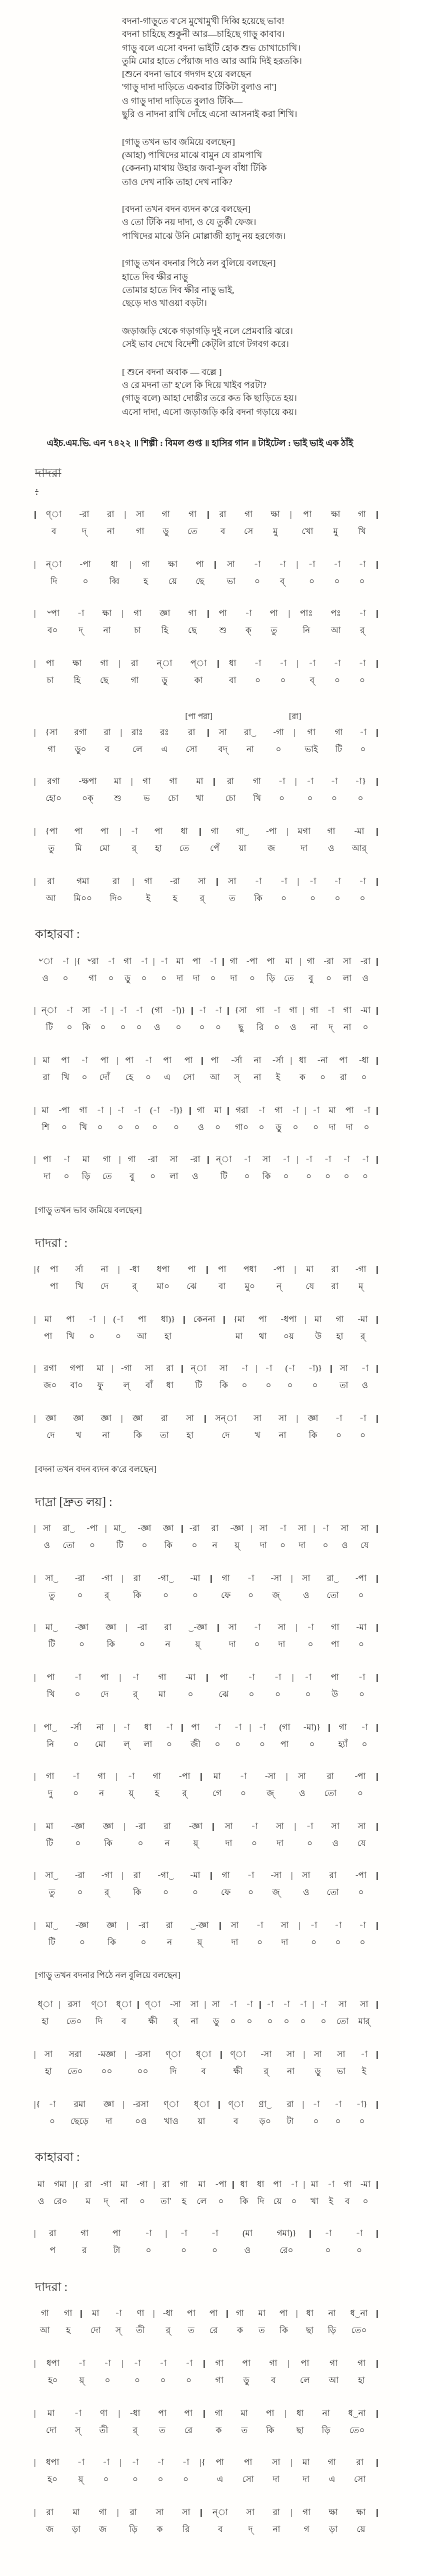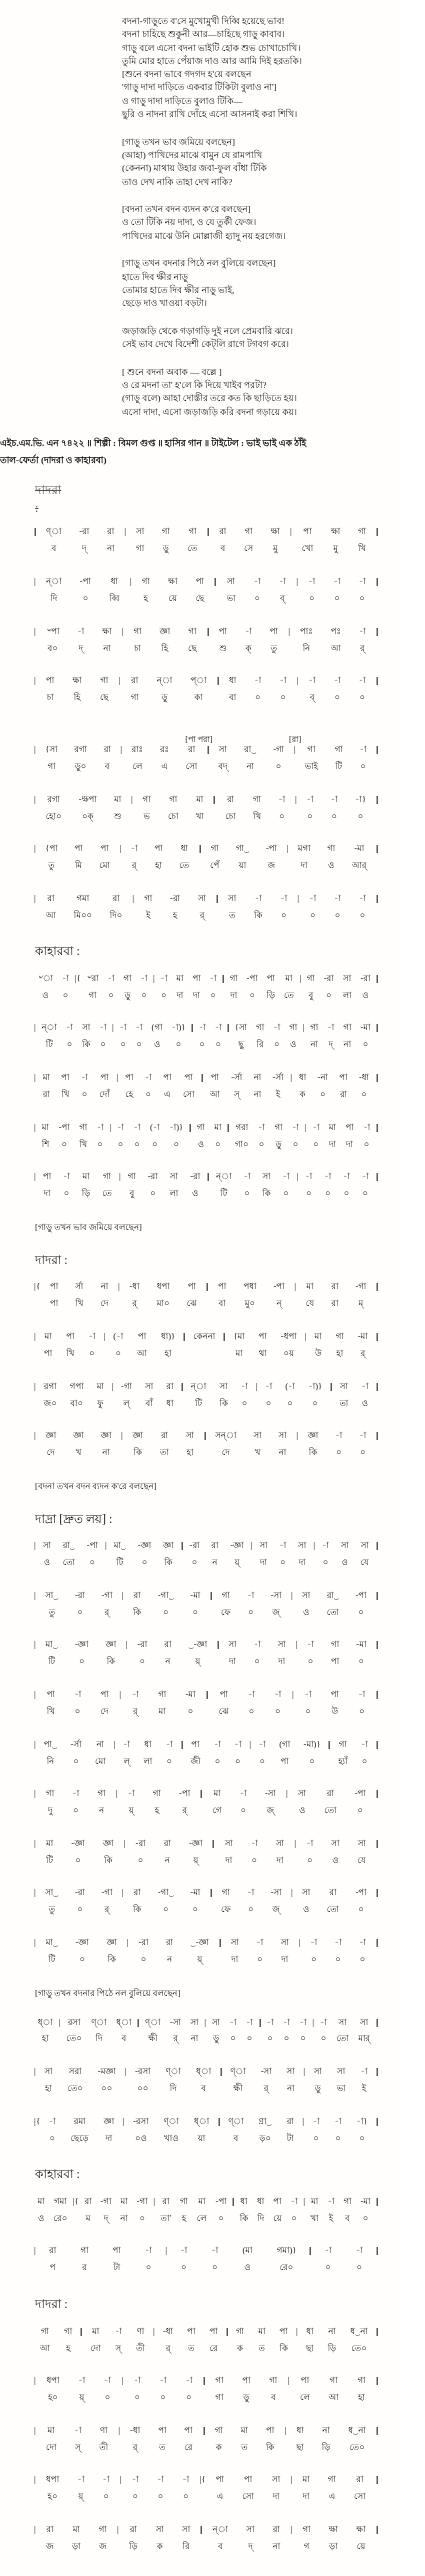--- a/index.html
+++ b/index.html
@@ -6,37 +6,37 @@
   .page{
     width:400px; min-height:2576px; background:#fffefc; color:#151515;
     font-family:"Liberation Serif","DejaVu Serif",serif;
     box-sizing:border-box; padding-top:15px;
   }
   
   .poem{margin-left:122px; margin-right:16px;}
   .stanza{margin-bottom:14.3px;}
   .poem-line{font-size:9px; line-height:13.3px; white-space:nowrap;}
   
-  .credit{margin-top:18px; text-align:left; font-weight:bold;}
+  .credit{margin-top:18px; text-align:center; font-weight:bold;}
   .credit-line{font-size:9px; line-height:12.8px;}
   .credit-line.sub{margin-top:4.3px; font-weight:bold;}
   
   .score{margin:14px 21px 0 33px;}
   .sec-heading{font-size:12px; margin:3.2px 0 10.6px 2.1px;}
   .sec-heading.smudged{opacity:.75; text-decoration:line-through; filter:blur(0.2px); width:32px;}
   .stage-label{font-size:8.5px; margin:7.4px 0 16px 2.1px;}
   .srow{display:flex; justify-content:space-between; align-items:flex-start;
         margin-bottom:22px;}
   .cell{text-align:center; min-width:14px; flex:1 1 auto; padding:0 0.5px;}
   .note{font-size:8.5px; line-height:10.6px; white-space:nowrap;}
   .lyr{font-size:8.5px; line-height:10.6px; margin-top:6.4px; white-space:nowrap; color:#222;}
   .bar{flex:0 0 auto; font-size:9px; line-height:10.6px; padding:0 1.1px; white-space:nowrap;}
   .bar.bold{font-weight:bold; transform:scaleX(1.7);}
   .annot-row{position:relative; height:14px; margin-bottom:5.3px;}
-  .annot-item{position:absolute; top:8px; font-size:8px; white-space:nowrap;}
+  .annot-item{position:absolute; top:2px; font-size:8px; white-space:nowrap;}
 </style>
 </head>
 <body>
 
 <div class="page">
 
   <div class="poem" id="poems">
       <div class="stanza">
         <div class="poem-line">বদনা-গাড়ুতে ব'সে মুখোমুখী দিব্বি হয়েছে ভাব!</div>
         <div class="poem-line">বদনা চাহিছে শুকুনী আর—চাহিছে গাড়ু কাবাব।</div>
@@ -71,21 +71,20 @@
       <div class="stanza">
         <div class="poem-line">[ শুনে বদনা অবাক — বল্লে ]</div>
         <div class="poem-line">ও রে মদনা তা' হ'লে কি দিয়ে খাইব পরটা?</div>
         <div class="poem-line">(গাড়ু বলে) আহা দোস্তীর তরে কত কি ছাড়িতে হয়।</div>
         <div class="poem-line">এসো দাদা, এসো জড়াজড়ি করি বদনা গড়ায়ে কয়।</div>
       </div>
     </div>
 
   <div class="credit">
     <div class="credit-line">এইচ.এম.ভি. এন ৭৪২২ ॥ শিল্পী : বিমল গুপ্ত ॥ হাসির গান ॥ টাইটেল : ভাই ভাই এক ঠাঁই</div>
-    <div class="credit-line sub">তাল-ফের্তা (দাদরা ও কাহারবা)</div>
   </div>
 
   <div class="score" id="score">
       <div class="sec-heading smudged">দাদরা :</div>
       <div class="srow">
         <span class="bar bold">|</span>
         <span class="cell">
           <div class="note">ণ্া</div>
           <div class="lyr">ব</div>
         </span>

